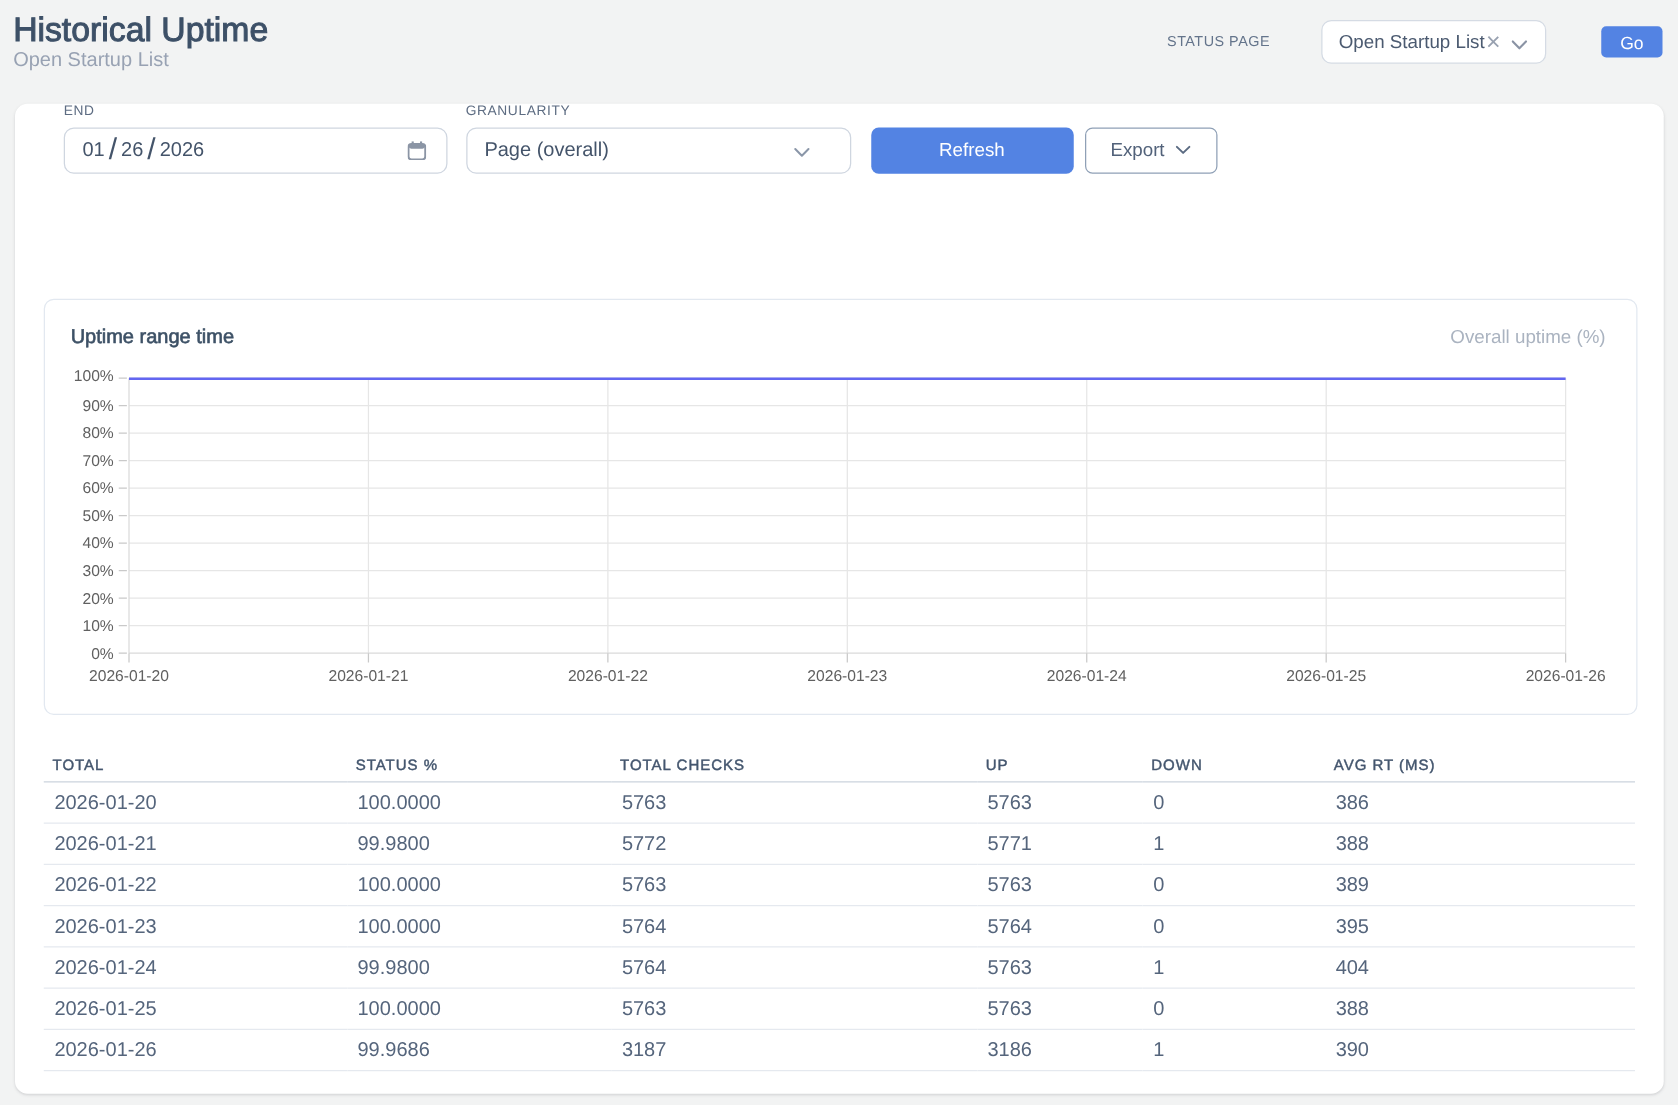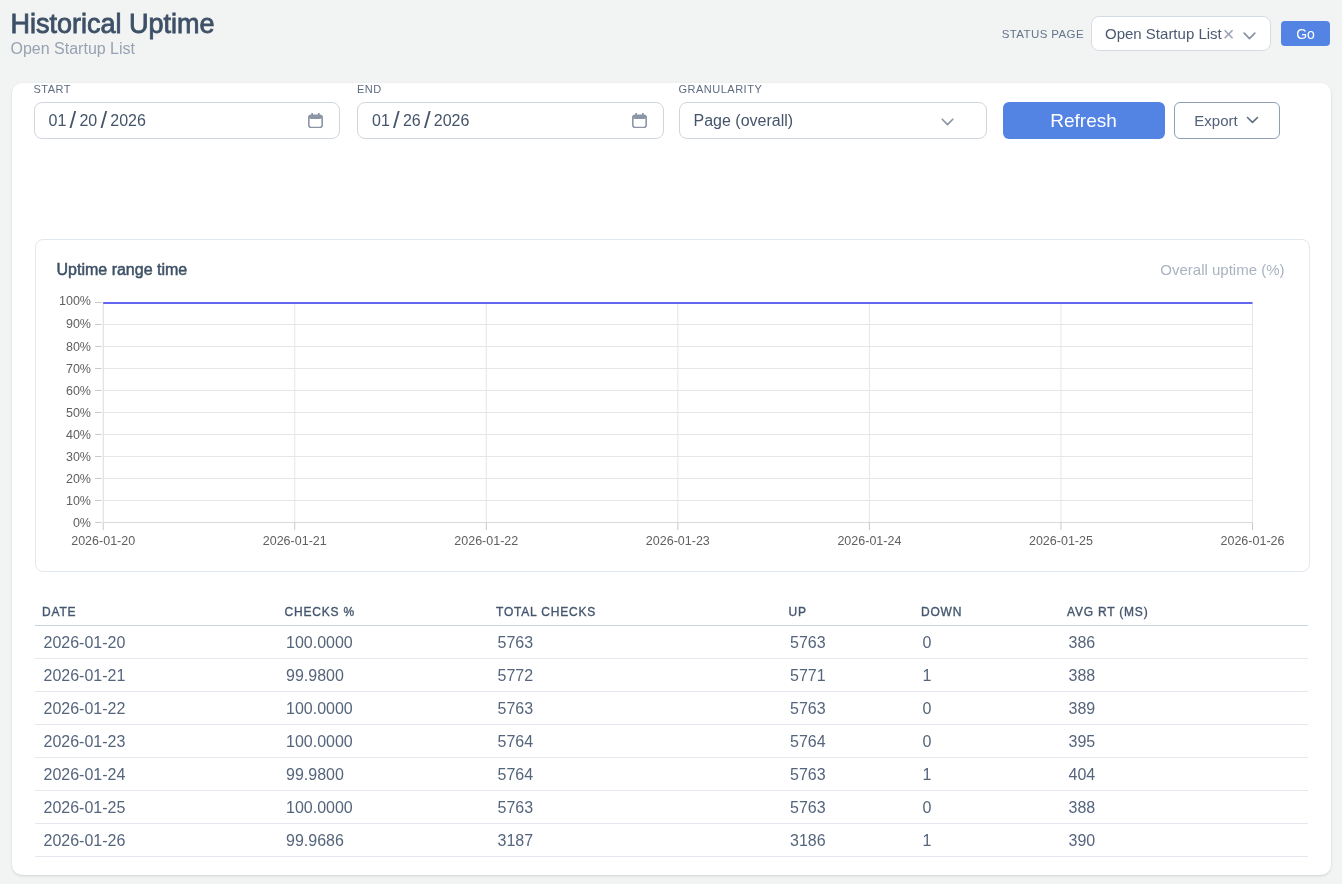--- a/index.html
+++ b/index.html
@@ -8,21 +8,21 @@
   font-family: "Liberation Sans", sans-serif;
   background: #f2f3f3;
   transform: translateZ(0);
 }
 .header {
   display: flex; justify-content: space-between; align-items: flex-start;
   padding: 8.5px 12px 0 10.5px;
 }
 h1 { font-size: 27px; font-weight: 400; color: #3d5067; -webkit-text-stroke: 0.8px #3d5067; }
 .sub { font-size: 16px; color: #98a2b3; margin-top: 0; }
-.hdr-right { display: flex; align-items: center; margin-top: 7.5px; }
+.hdr-right { display: flex; align-items: center; margin-top: 7.5px; gap: 34px; }
 .hdr-label { font-size: 11.5px; color: #64748b; letter-spacing: 0.4px; margin-right: 7px; }
 .combo {
   white-space: nowrap; width: 180px; height: 35px; background: #fff; border: 1px solid #d5dbe4; border-radius: 8px;
   display: flex; align-items: center; padding: 0 10px 0 13px;
 }
 .combo-text { font-size: 15px; color: #4b5a70; white-space: nowrap; }
 .combo-x { font-size: 20px; color: #98a1b0; margin-left: 1px; position: relative; top: 0.5px; }
 .combo-chev { margin-left: 9px; position: relative; top: 2px; }
 .go {
   width: 49px; height: 25px; border-radius: 4px; background: #5383e3; color: #fff;
@@ -59,21 +59,21 @@
 }
 .inputbox .cal { margin-left: auto; }
 .sl { font-size: 24px; line-height: 0; position: relative; top: 2.5px; }
 .sel {
   height: 37px; border: 1px solid #cfd6e0; border-radius: 8px; background: #fff;
   display: flex; align-items: center; padding: 0 32px 0 14px; font-size: 16px; color: #44546a;
 }
 .sel .chev { margin-left: auto; position: relative; top: 1px; }
 .buttons { display: flex; margin-left: 16px; align-items: flex-end; }
 .refresh {
-  width: 162px; height: 37px; background: #5383e3; border-radius: 6px; color: #fff; font-size: 19px;
+  width: 162px; height: 37px; background: #5383e3; border-radius: 6px; color: #fff; font-size: 15px;
   display: flex; align-items: center; justify-content: center;
 }
 .export {
   width: 106px; height: 37px; background: #fff; border: 1px solid #8fa0b6; border-radius: 6px;
   color: #52627a; font-size: 15px; display: flex; align-items: center; justify-content: center;
   margin-left: 9px;
 }
 .export svg { margin-left: 8px; position: relative; top: -1px; }
 .chart-card {
   position: absolute; left: 22.5px; top: 156px; width: 1275px; height: 333px;
@@ -101,32 +101,20 @@
           <path d="M1.2 1.2 L6.5 6.6 L11.8 1.2" fill="none" stroke="#8a93a4" stroke-width="1.7" stroke-linecap="round" stroke-linejoin="round"></path>
         </svg>
     </div>
     <div class="go">Go</div>
   </div>
 </div>
 
 <div class="card">
 
   <div class="controls">
-    <div class="field f1">
-      <span class="f-label">START</span>
-      <div class="inputbox">
-          <span>01 <span class="sl">/</span> 20 <span class="sl">/</span> 2026</span>
-        <svg class="cal" width="15" height="15" viewBox="0 0 15 15">
-          <rect x="3.3" y="0" width="1.7" height="3.5" fill="#8b95a5"></rect>
-          <rect x="10" y="0" width="1.7" height="3.5" fill="#8b95a5"></rect>
-          <rect x="0.8" y="2.2" width="13.4" height="12.3" rx="2.4" fill="none" stroke="#8b95a5" stroke-width="1.6"></rect>
-          <rect x="1" y="2.5" width="13" height="3.4" rx="2 " fill="#8b95a5"></rect>
-        </svg>
-      </div>
-    </div>
     <div class="field f2">
       <span class="f-label">END</span>
       <div class="inputbox">
           <span>01 <span class="sl">/</span> 26 <span class="sl">/</span> 2026</span>
         <svg class="cal" width="15" height="15" viewBox="0 0 15 15">
           <rect x="3.3" y="0" width="1.7" height="3.5" fill="#8b95a5"></rect>
           <rect x="10" y="0" width="1.7" height="3.5" fill="#8b95a5"></rect>
           <rect x="0.8" y="2.2" width="13.4" height="12.3" rx="2.4" fill="none" stroke="#8b95a5" stroke-width="1.6"></rect>
           <rect x="1" y="2.5" width="13" height="3.4" rx="2" fill="#8b95a5"></rect>
         </svg>
@@ -232,22 +220,22 @@
     <colgroup>
       <col style="width:242.5px">
         <col style="width:211.5px">
         <col style="width:292.5px">
       <col style="width:132.5px">
         <col style="width:146px">
         <col>
     </colgroup>
     <thead>
       <tr>
-          <th>DATE</th>
-          <th>CHECKS %</th>
+          <th>TOTAL</th>
+          <th>STATUS %</th>
           <th>TOTAL CHECKS</th>
           <th>UP</th>
           <th>DOWN</th>
           <th>AVG RT (MS)</th>
         </tr>
     </thead>
     <tbody>
       <tr>
           <td>2026-01-20</td>
           <td>100.0000</td>

